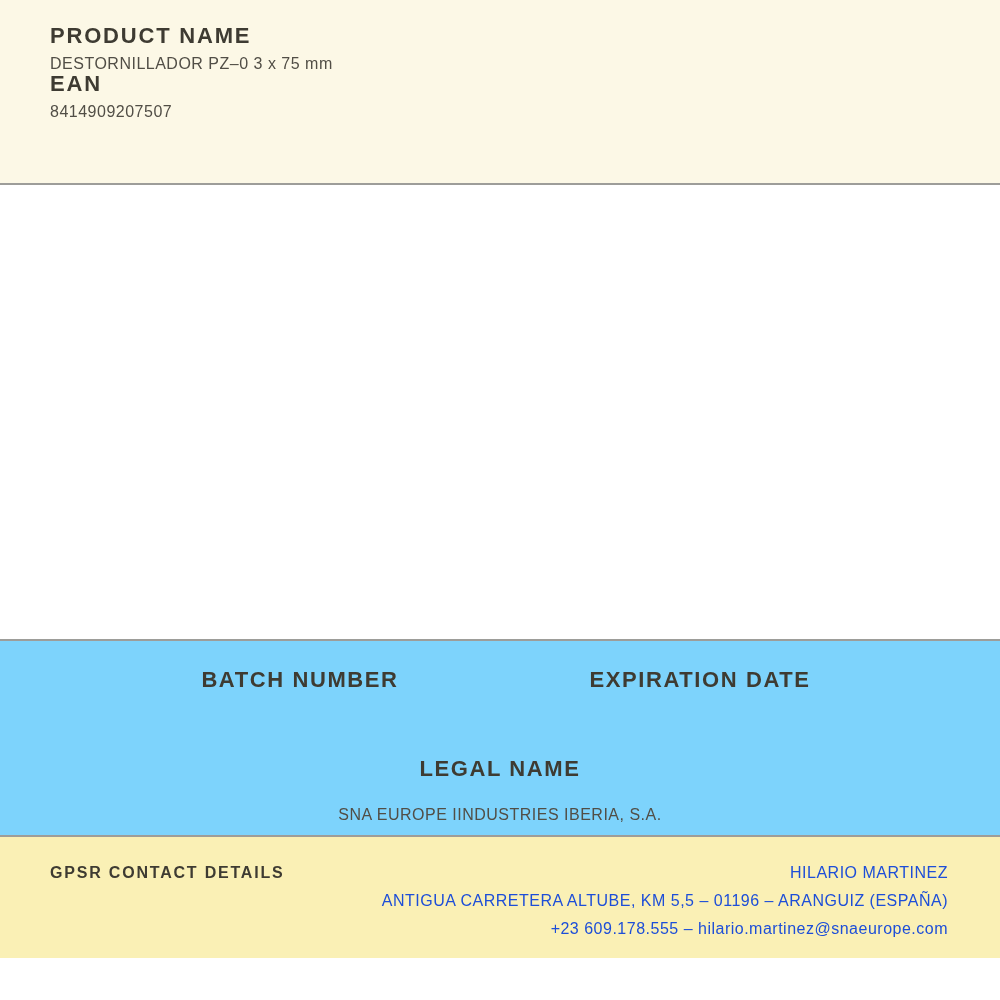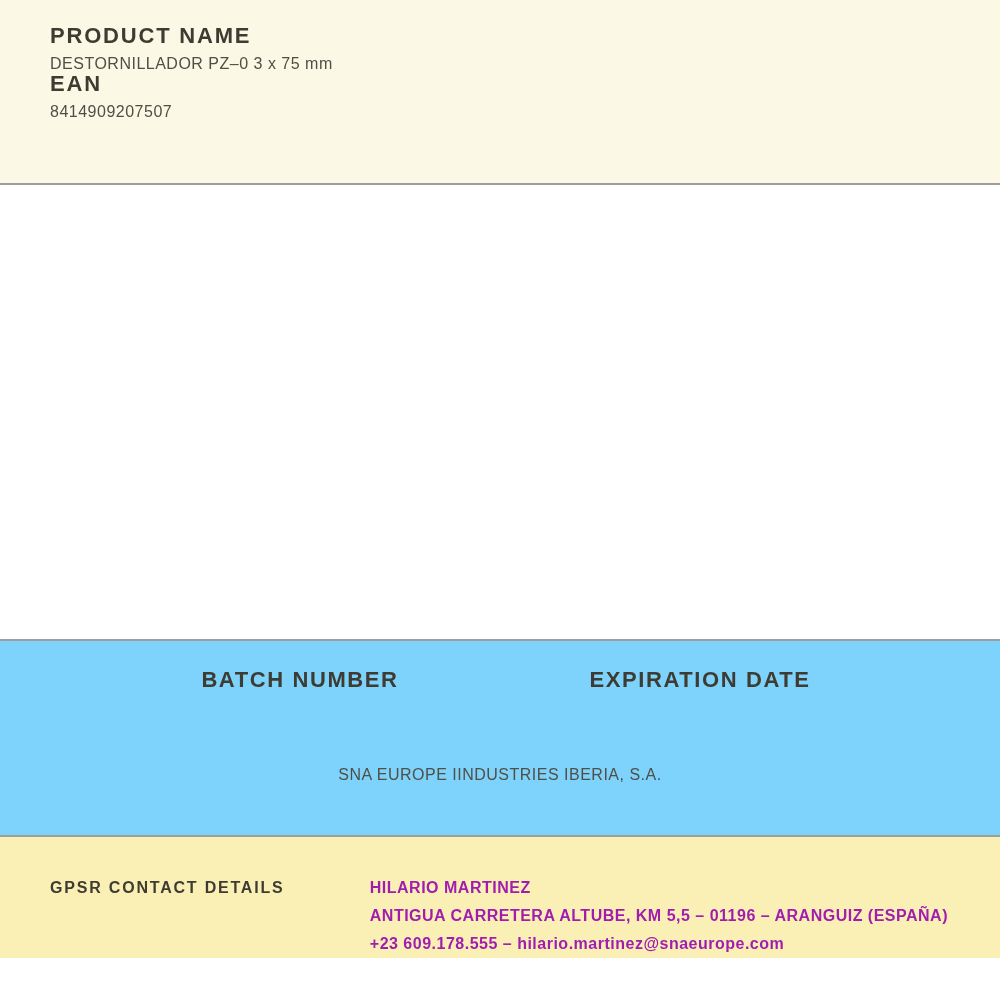--- a/index.html
+++ b/index.html
@@ -45,45 +45,46 @@
   
   .section-mid {
     height: 196px;
     background: #7dd3fc;
     border-bottom: 2px solid #9D9D99;
     padding: 28px 100px 0 100px;
   }
   .col-row { display: flex; }
   .col-row .col { flex: 1; text-align: center; }
   .col .field-label { line-height: 22px; letter-spacing: 1.6px; }
-  .col .field-value { line-height: 22px; margin-top: 6px; }
+  .col .field-value { line-height: 22px; margin-top: 24px; }
   .row-legal { margin-top: 67px; }
 
   
   .section-contact {
     height: 121px;
     background: #FAF0B5;
-    padding: 37px 52px 0 50px;
+    padding: 22px 52px 0 50px;
     display: flex;
     justify-content: space-between;
     align-items: flex-start;
     gap: 43px;
   }
   .contact-label {
     font-size: 16px;
     font-weight: 700;
     color: #3E3B32;
     letter-spacing: 1.8px;
     line-height: 28px;
     white-space: nowrap;
   }
   .contact-lines {
+    text-align: right;
     font-size: 16px;
-    font-weight: 700;
-    color: #a21caf;
+    font-weight: 400;
+    color: #1d4ed8;
     letter-spacing: 0.5px;
     line-height: 28px;
   }
 </style>
 </head>
 <body>
 
 <div class="page">
 
   <div class="section-top">
@@ -103,20 +104,21 @@
     <div class="col-row">
       <div class="col">
         <div class="field-label">BATCH NUMBER</div>
       </div>
       <div class="col">
         <div class="field-label">EXPIRATION DATE</div>
       </div>
     </div>
     <div class="col-row row-legal">
       <div class="col">
+        <div class="field-label">LEGAL NAME</div>
         <div class="field-value">SNA EUROPE IINDUSTRIES IBERIA, S.A.</div>
       </div>
     </div>
   </div>
 
   <div class="section-contact">
     <div class="contact-label">GPSR CONTACT DETAILS</div>
     <div class="contact-lines">
       <div>HILARIO MARTINEZ</div>
       <div>ANTIGUA CARRETERA ALTUBE, KM 5,5 – 01196 – ARANGUIZ (ESPAÑA)</div>

